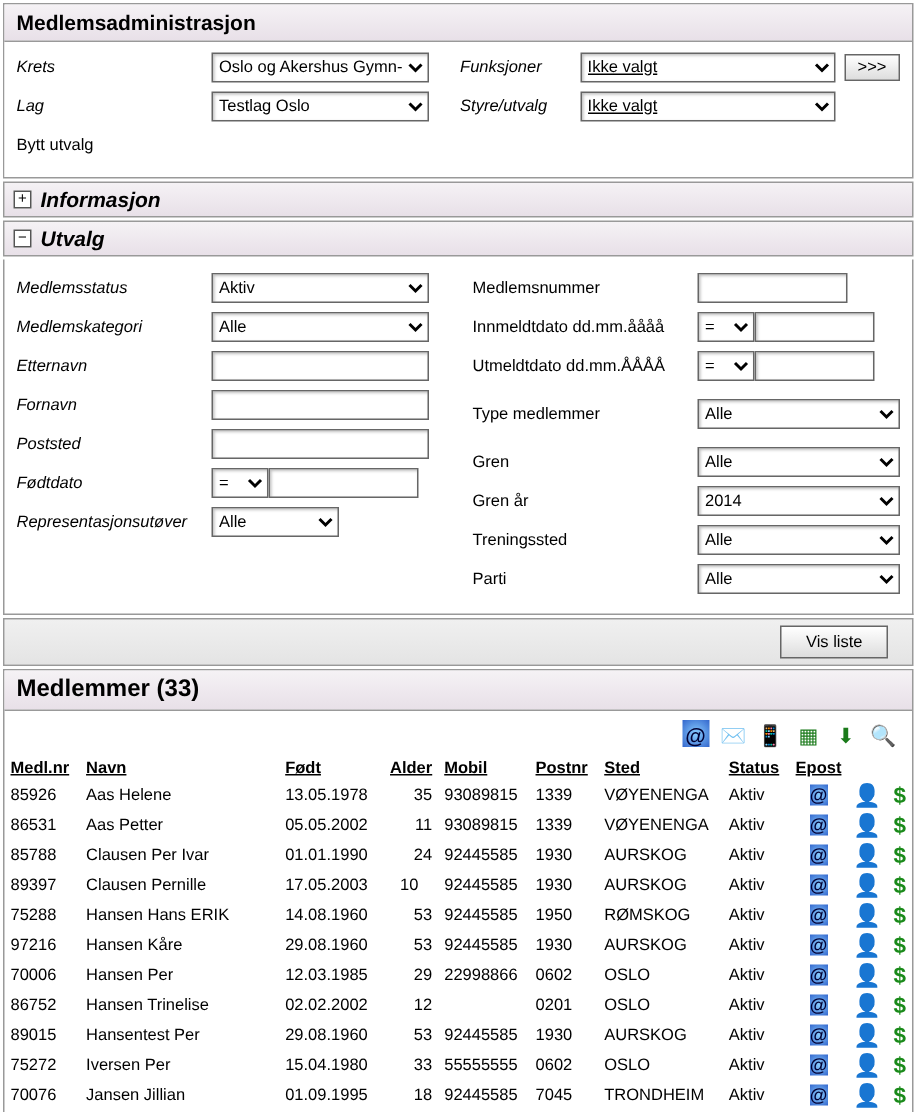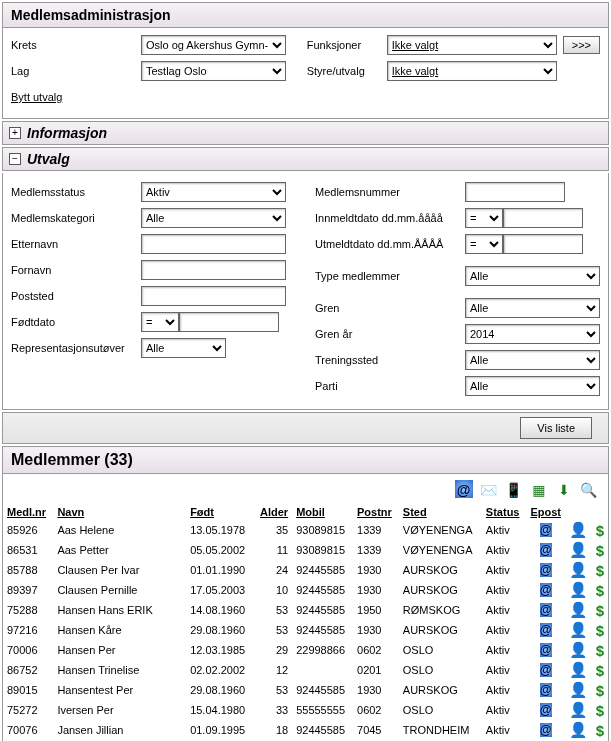--- a/index.html
+++ b/index.html
@@ -3,32 +3,32 @@
 <meta charset="utf-8">
 <style>
 * { box-sizing: border-box; margin: 0; padding: 0; }
 body { font-family: Arial, sans-serif; font-size: 11px; background: #fff; width: 611px; }
 .panel { border: 1px solid #999; margin: 2px; }
 .panel-header { background: linear-gradient(#f5f2f5, #e8e0e8); padding: 4px 8px; font-weight: bold; font-size: 14px; border-bottom: 1px solid #999; }
 .panel-body { padding: 6px 8px; background: #fff; }
 .row { display: flex; align-items: center; margin-bottom: 4px; min-height: 22px; }
 .two-col { display: flex; gap: 20px; }
 .col { flex: 1; }
-.label { width: 130px; font-size: 11px; }
+.label { width: 130px; font-size: 11px; font-style: italic; }
 .label-wide { width: 150px; font-size: 11px; }
 select, input[type="text"] { font-size: 11px; height: 20px; border: 1px solid #666; box-shadow: inset 1px 1px 2px rgba(0,0,0,.25); }
 select { background: #fff; }
 .sel-wide { width: 145px; }
 .sel-mid { width: 170px; text-decoration: underline; }
 .sel-full { width: 135px; }
 input.txt { width: 145px; }
 input.txt-sm { width: 100px; }
 .op-sel { width: 38px; }
 .btn { border: 1px solid #666; background: linear-gradient(#fff,#ddd); padding: 2px 8px; font-size: 11px; cursor: pointer; }
-.link { text-decoration: underline; color: #000; cursor: pointer; }
+.link { color: #000; cursor: pointer; }
 .section-header { display: flex; align-items: center; background: linear-gradient(#f5f2f5,#e8e0e8); border: 1px solid #999; margin: 2px; padding: 3px 6px; font-size: 14px; }
 .section-body { border: 1px solid #999; border-top: none; margin: 0 2px 2px 2px; padding: 8px; }
 .expand-box { width: 12px; height: 12px; border: 1px solid #555; background: #fff; display: inline-flex; align-items: center; justify-content: center; font-size: 10px; line-height: 1; margin-right: 6px; cursor: pointer; }
 .italic { font-style: italic; font-weight: bold; }
 .right-bar { text-align: right; padding: 4px 16px; background: linear-gradient(#f0f0f0,#e4e4e4); border: 1px solid #999; margin: 2px; }
 .member-panel { border: 1px solid #999; margin: 2px; }
 .member-header { background: linear-gradient(#f5f2f5,#e8e0e8); padding: 4px 8px; font-weight: bold; font-size: 16px; border-bottom: 1px solid #999; }
 .toolbar { text-align: right; padding: 6px 10px; }
 .toolbar span { display: inline-block; width: 18px; height: 18px; margin-left: 4px; vertical-align: middle; }
 .ico-at { background: radial-gradient(circle,#8cf,#36c); color: #003; font-weight: bold; text-align: center; font-size: 12px; line-height: 17px; width: 17px; height: 17px; }
@@ -223,21 +223,21 @@
           <td>AURSKOG</td>
           <td>Aktiv</td>
           <td class="icon-cell"><span class="ico-at">@</span></td>
           <td class="icon-cell"><span class="ico-person">👤</span></td>
           <td class="icon-cell"><span class="ico-dollar">$</span></td>
         </tr>
         <tr>
           <td>89397</td>
           <td>Clausen Pernille</td>
           <td>17.05.2003</td>
-          <td style="text-align:right">10</td>
+          <td style="text-align:center">10</td>
           <td>92445585</td>
           <td>1930</td>
           <td>AURSKOG</td>
           <td>Aktiv</td>
           <td class="icon-cell"><span class="ico-at">@</span></td>
           <td class="icon-cell"><span class="ico-person">👤</span></td>
           <td class="icon-cell"><span class="ico-dollar">$</span></td>
         </tr>
         <tr>
           <td>75288</td>

